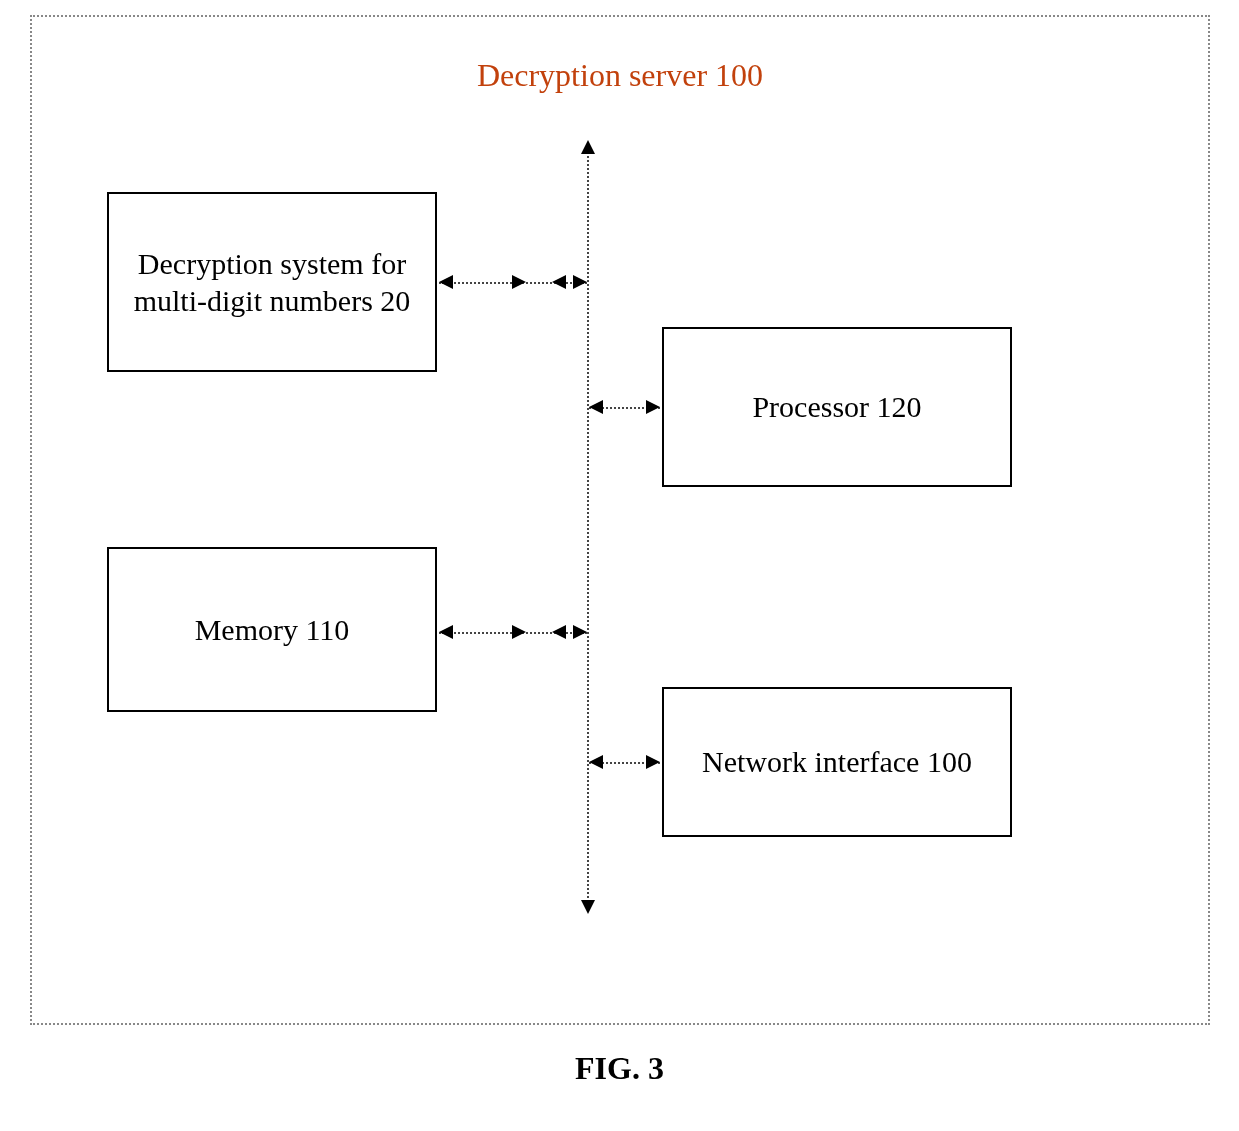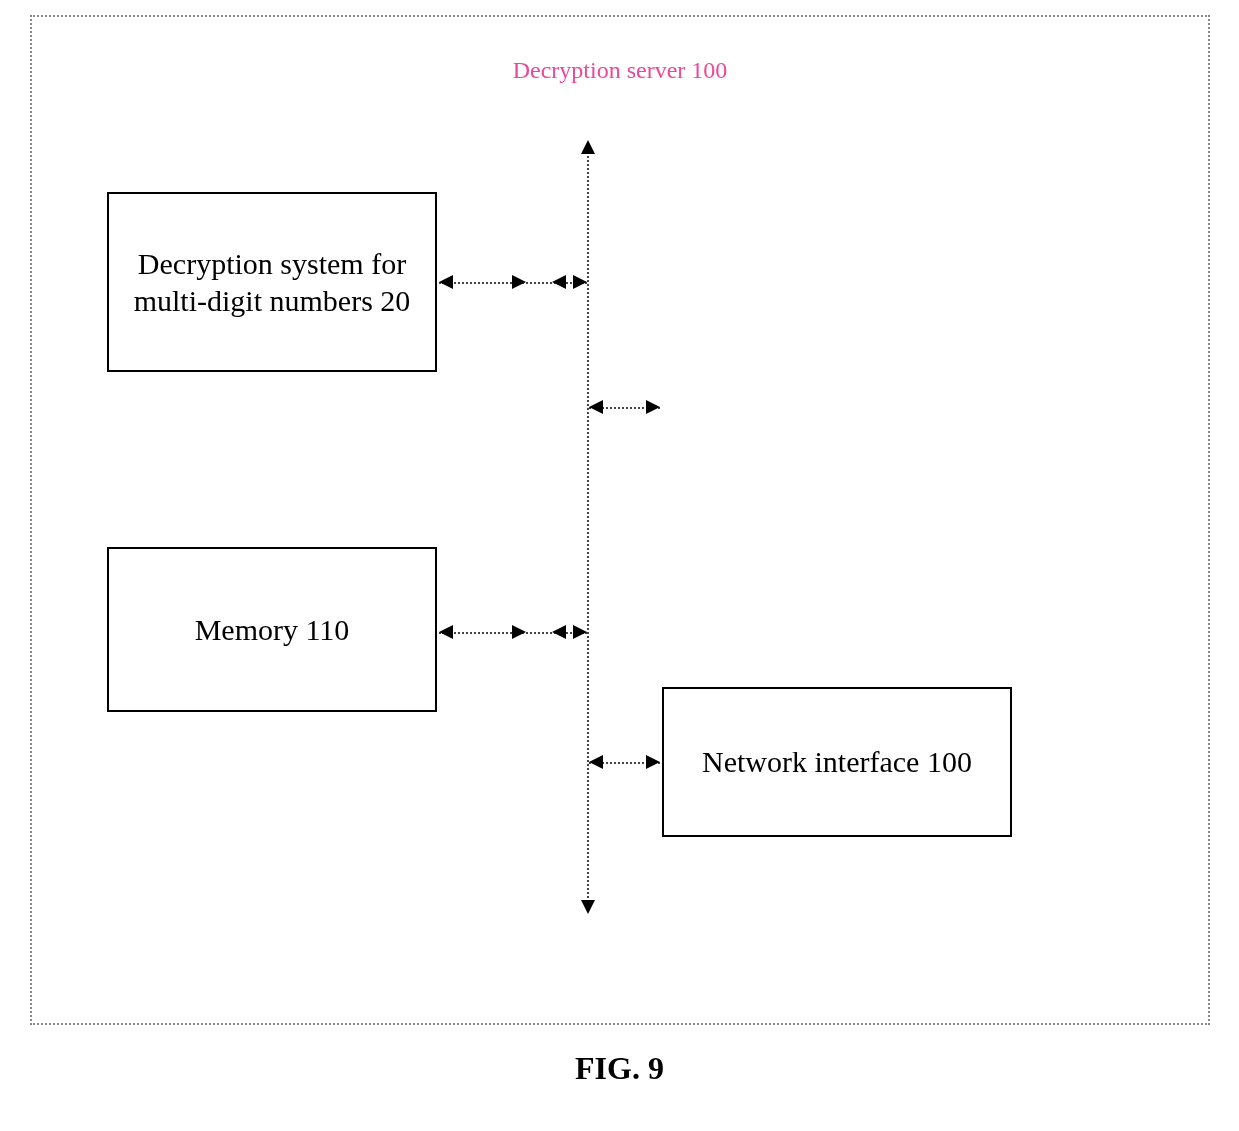--- a/index.html
+++ b/index.html
@@ -18,22 +18,22 @@
       height: 1010px;
       border: 2px dotted #888;
       background: #fff;
     }
     .title {
       position: absolute;
       left: 0;
       right: 0;
       top: 40px;
       text-align: center;
-      font-size: 24px;
-      color: #ec4899;
+      font-size: 32px;
+      color: #c2410c;
     }
     .box {
       position: absolute;
       border: 2px solid #000;
       display: flex;
       align-items: center;
       justify-content: center;
       font-size: 30px;
       text-align: center;
       line-height: 1.25;
@@ -119,20 +119,23 @@
   <div class="bus"></div>
   <div class="arrowhead arrow-up"></div>
   <div class="arrowhead arrow-down"></div>
 
   <div class="box box-decryption">
     <span>Decryption system for multi-digit numbers 20</span>
   </div>
   <div class="box box-memory">
     <span>Memory 110</span>
   </div>
+  <div class="box box-processor">
+    <span>Processor 120</span>
+  </div>
   <div class="box box-network">
     <span>Network interface 100</span>
   </div>
 
   <div class="connector conn-dec"></div>
   <div class="arrow-left-solid" style="left:407px; top:265px;"></div>
   <div class="arrow-right-solid" style="left:480px; top:265px;"></div>
   <div class="arrow-left-solid" style="left:520px; top:265px;"></div>
   <div class="arrow-right-solid" style="left:541px; top:265px;"></div>
 
@@ -144,13 +147,13 @@
 
   <div class="connector conn-proc"></div>
   <div class="arrow-left-solid" style="left:557px; top:390px;"></div>
   <div class="arrow-right-solid" style="left:614px; top:390px;"></div>
 
   <div class="connector conn-net"></div>
   <div class="arrow-left-solid" style="left:557px; top:745px;"></div>
   <div class="arrow-right-solid" style="left:614px; top:745px;"></div>
 </div>
 
-<div class="figlabel">FIG. 9</div>
+<div class="figlabel">FIG. 3</div>
 
 </body></html>

